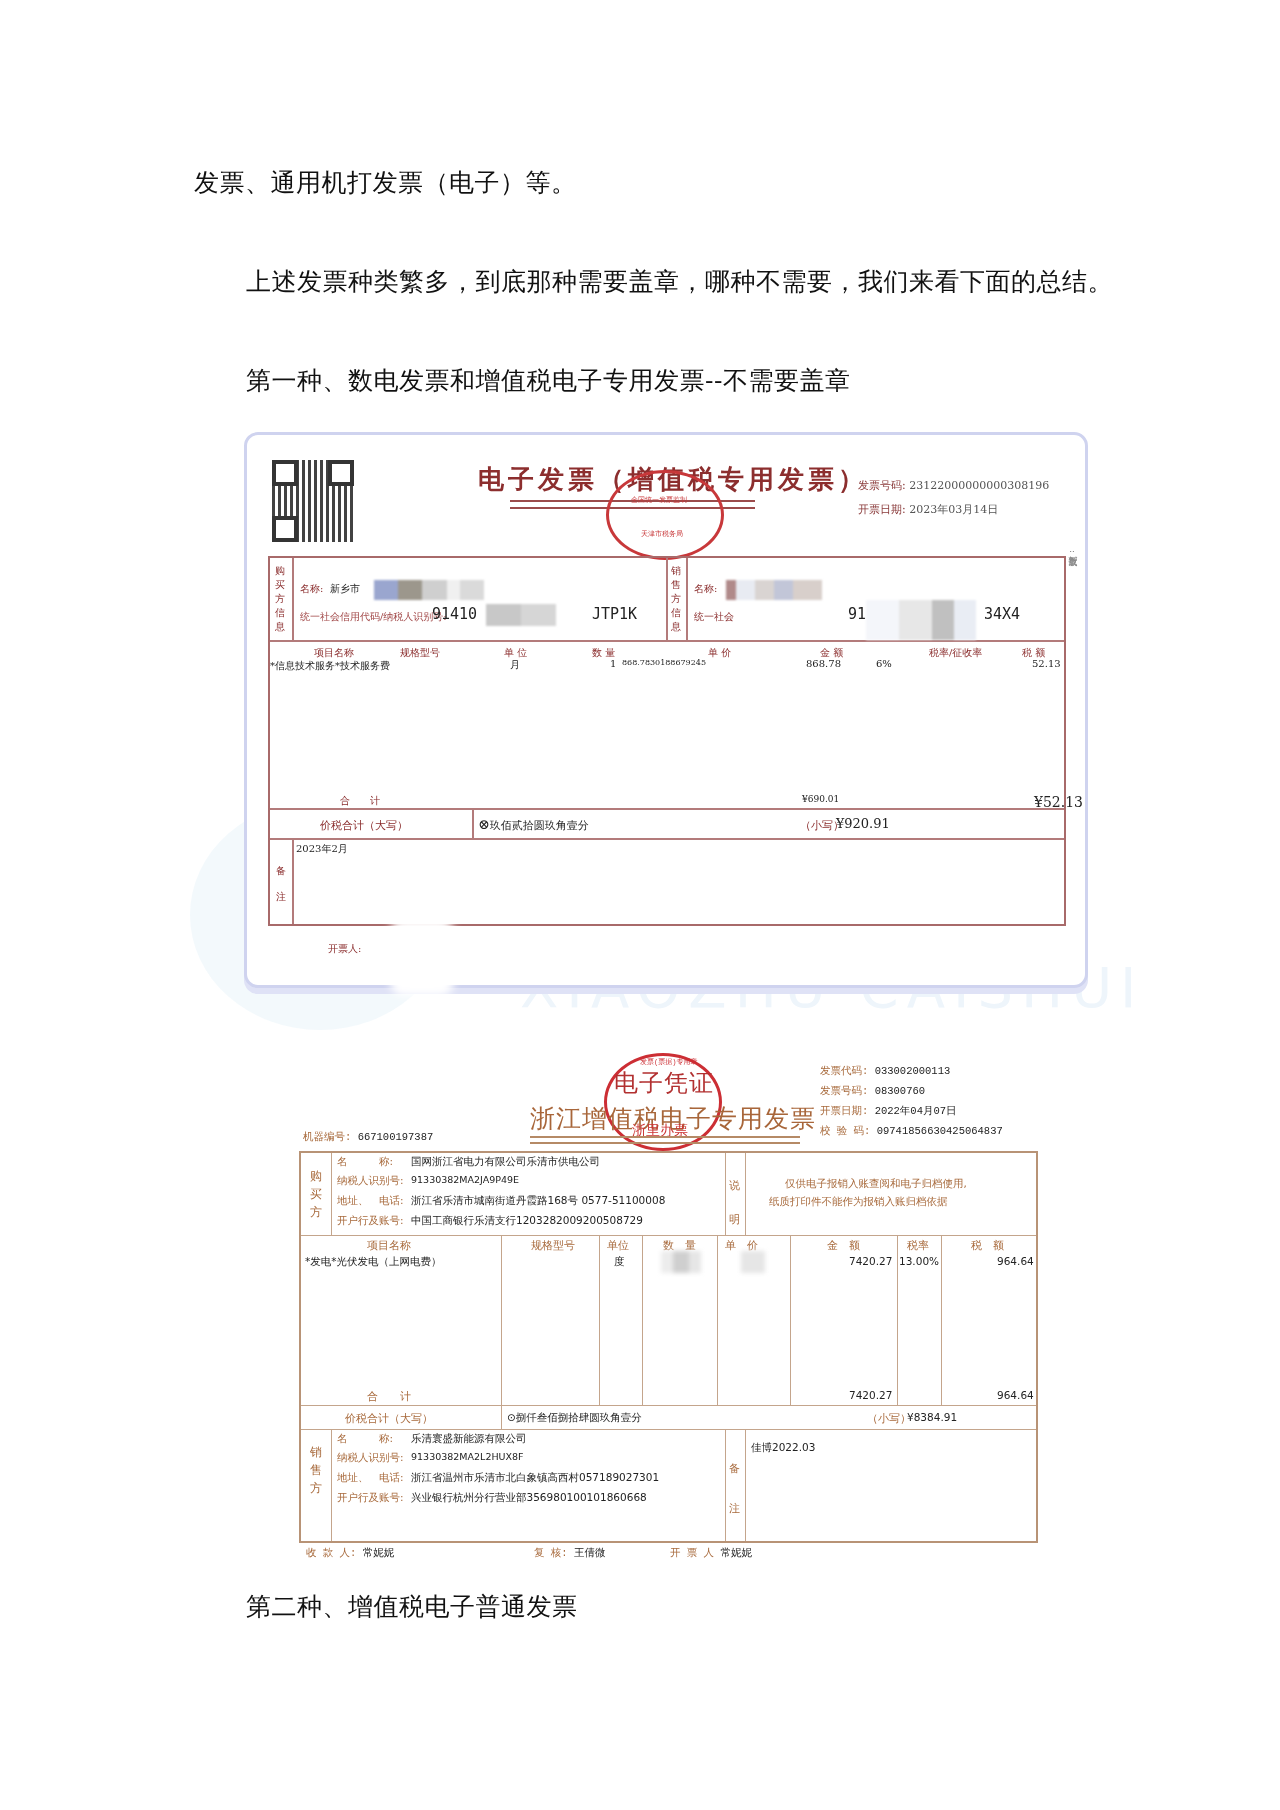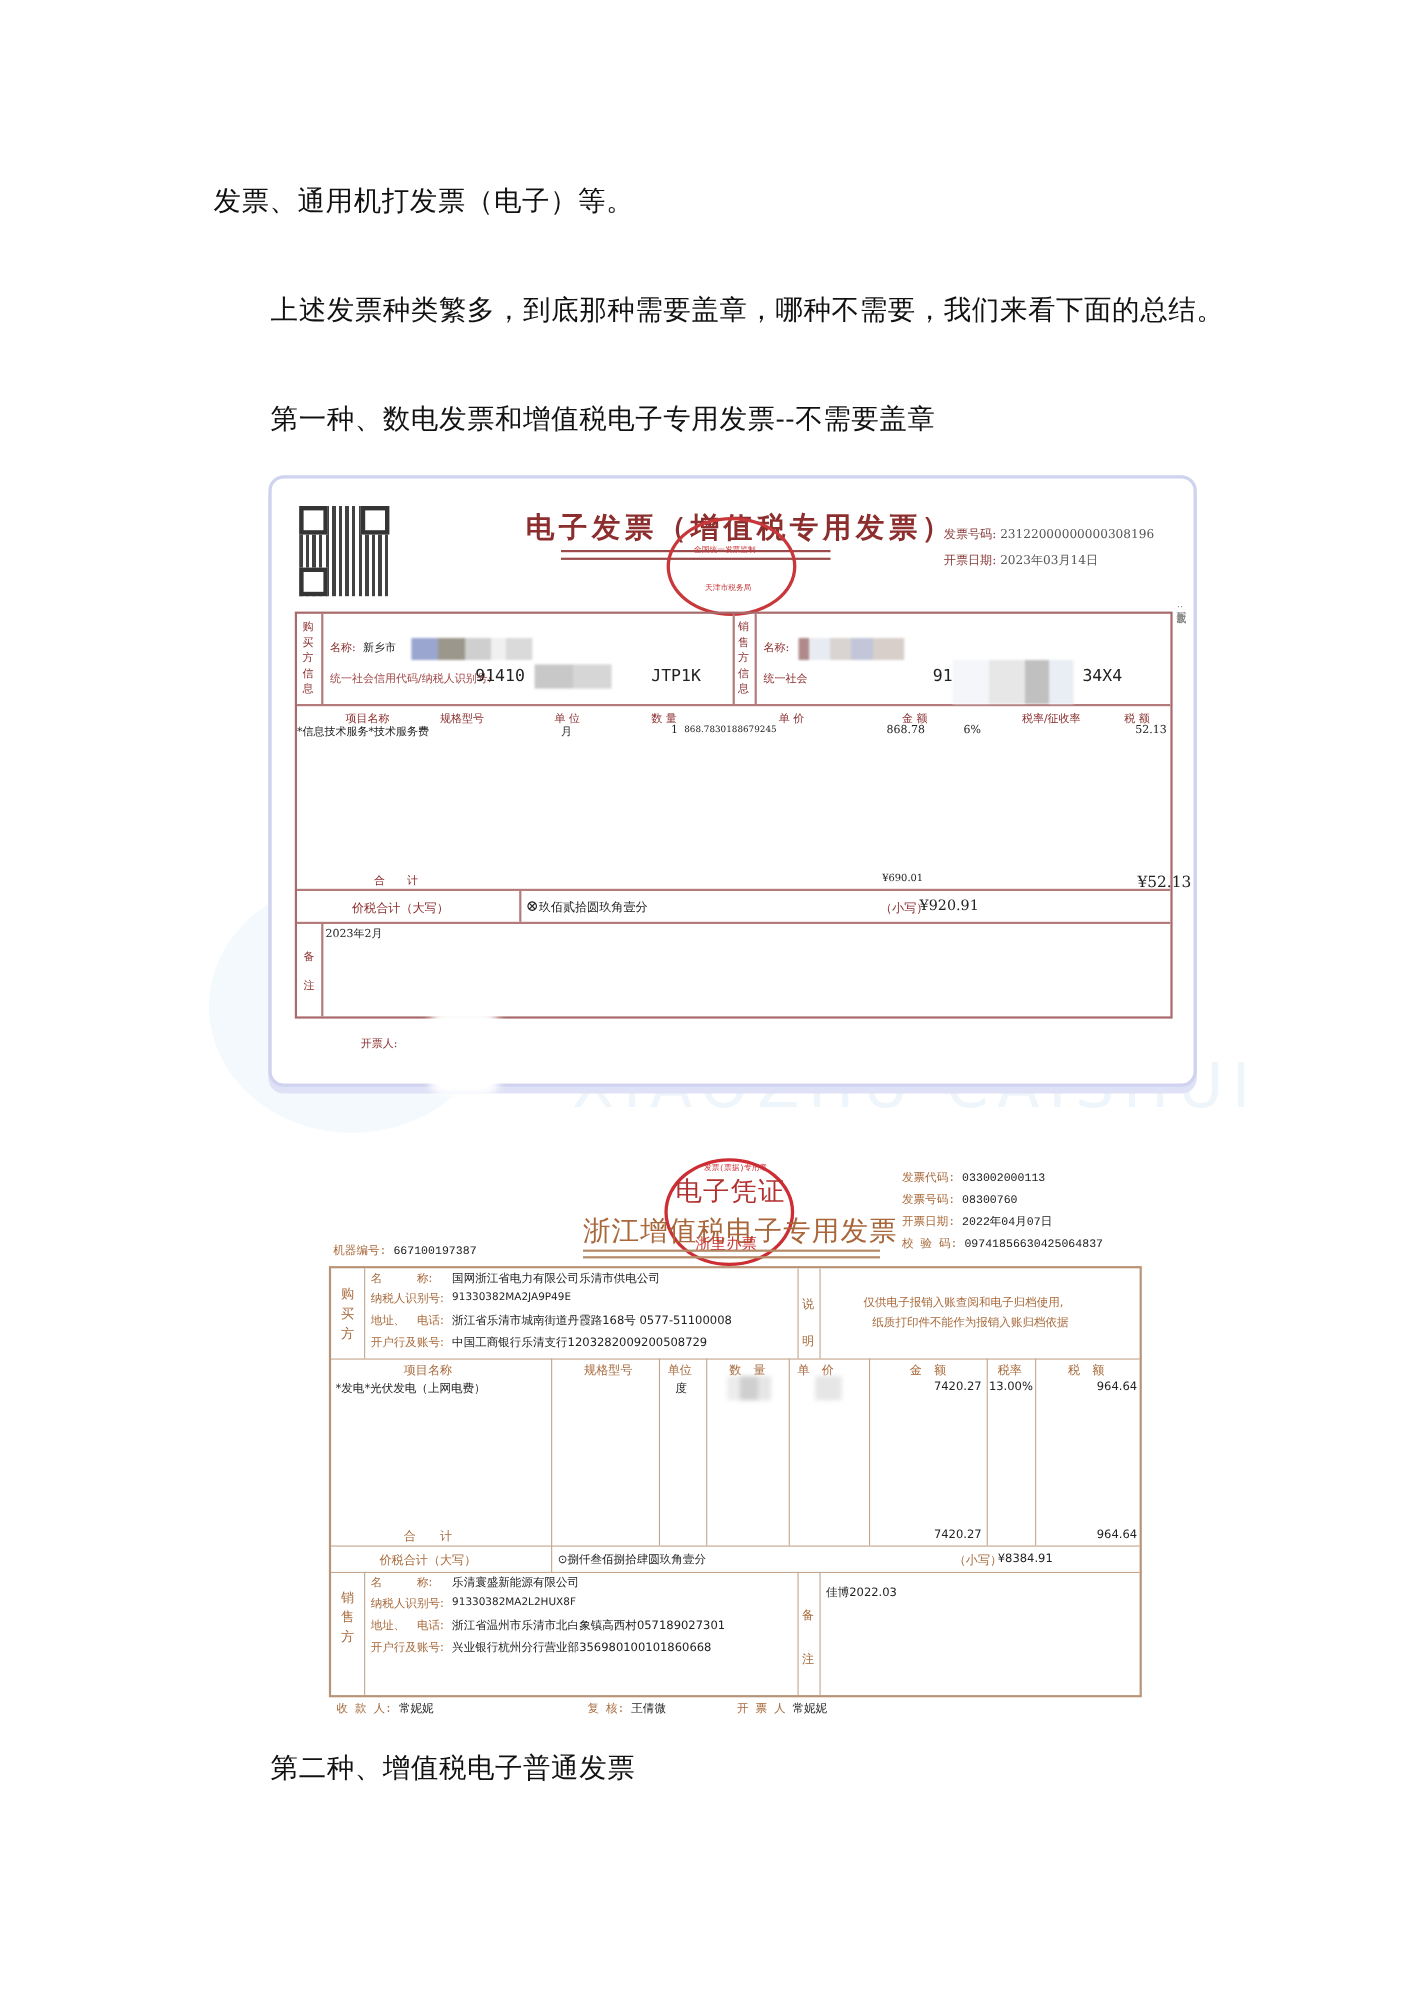--- a/index.html
+++ b/index.html
@@ -228,21 +228,21 @@
     <div class="t2 k" style="left:36px; top:41px;">地址、　电话:</div>
     <div class="t2" style="left:110px; top:41px;">浙江省乐清市城南街道丹霞路168号 0577-51100008</div>
     <div class="t2 k" style="left:36px; top:61px;">开户行及账号:</div>
     <div class="t2" style="left:110px; top:61px;">中国工商银行乐清支行1203282009200508729</div>
 
     <div class="hdr2" style="left:428px; top:16px; line-height:34px;">
       <div>说</div>
         <div>明</div>
     </div>
     <div class="t2 k" style="left:484px; top:24px;">仅供电子报销入账查阅和电子归档使用,</div>
-    <div class="t2 k" style="left:492px; top:42px;">纸质打印件不能作为报销入账归档依据</div>
+    <div class="t2 k" style="left:468px; top:42px;">纸质打印件不能作为报销入账归档依据</div>
 
     <div class="hdr2" style="left:66px; top:85px;">项目名称</div>
     <div class="hdr2" style="left:230px; top:85px;">规格型号</div>
     <div class="hdr2" style="left:306px; top:85px;">单位</div>
     <div class="hdr2" style="left:362px; top:85px;">数　量</div>
     <div class="hdr2" style="left:424px; top:85px;">单　价</div>
     <div class="hdr2" style="left:526px; top:85px;">金　额</div>
     <div class="hdr2" style="left:606px; top:85px;">税率</div>
     <div class="hdr2" style="left:670px; top:85px;">税　额</div>
 

